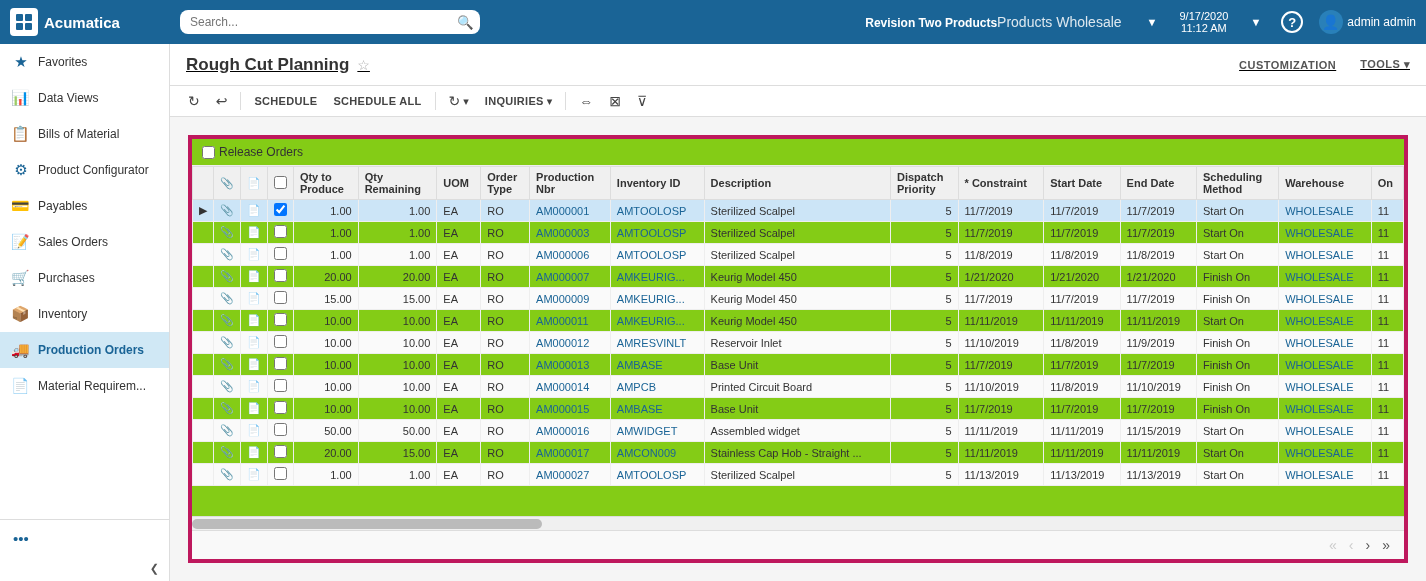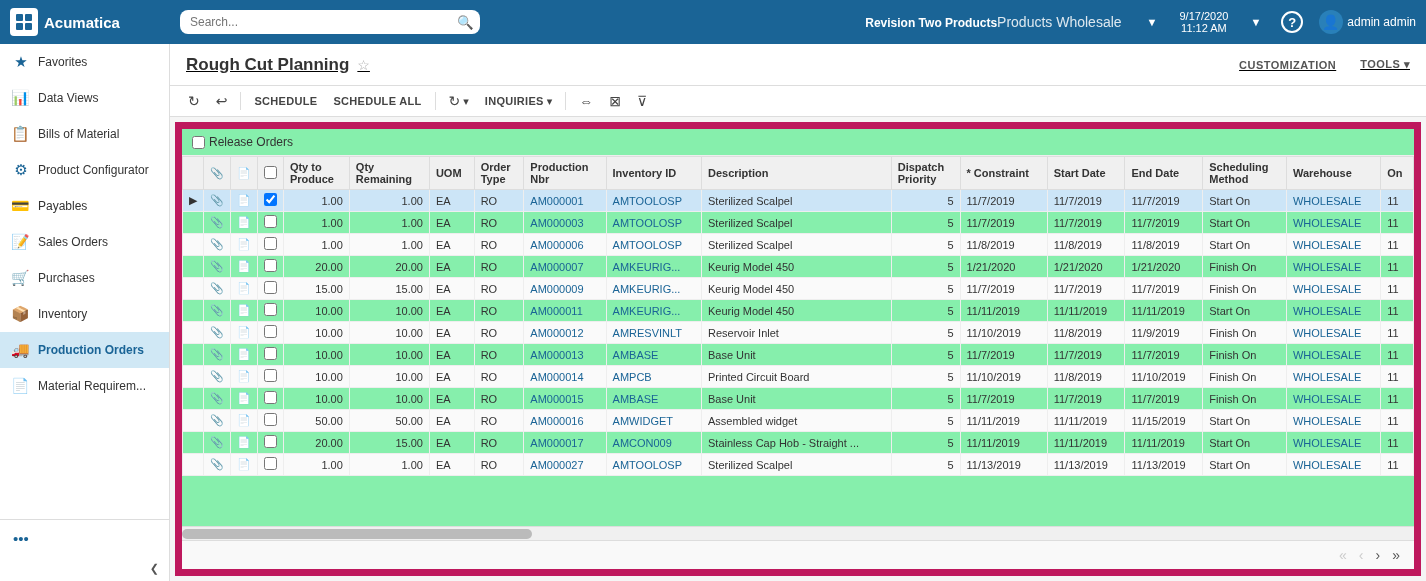--- a/index.html
+++ b/index.html
@@ -226,23 +226,23 @@
       font-size: 11px;
       letter-spacing: 0.3px;
     }
     .tb-icon { font-size: 14px; }
     .tb-sep { width: 1px; height: 18px; background: #ddd; margin: 0 3px; }
 
     
     .grid-container {
       flex: 1;
       overflow: hidden;
-      background: #86efac;
-      margin: 5px;
-      border: 7px solid #be185d;
+      background: #84cc16;
+      margin: 18px;
+      border: 4px solid #be185d;
       display: flex;
       flex-direction: column;
     }
     .grid-toolbar {
       padding: 6px 10px;
       border-bottom: 1px solid #eee;
       display: flex;
       align-items: center;
       gap: 6px;
     }

